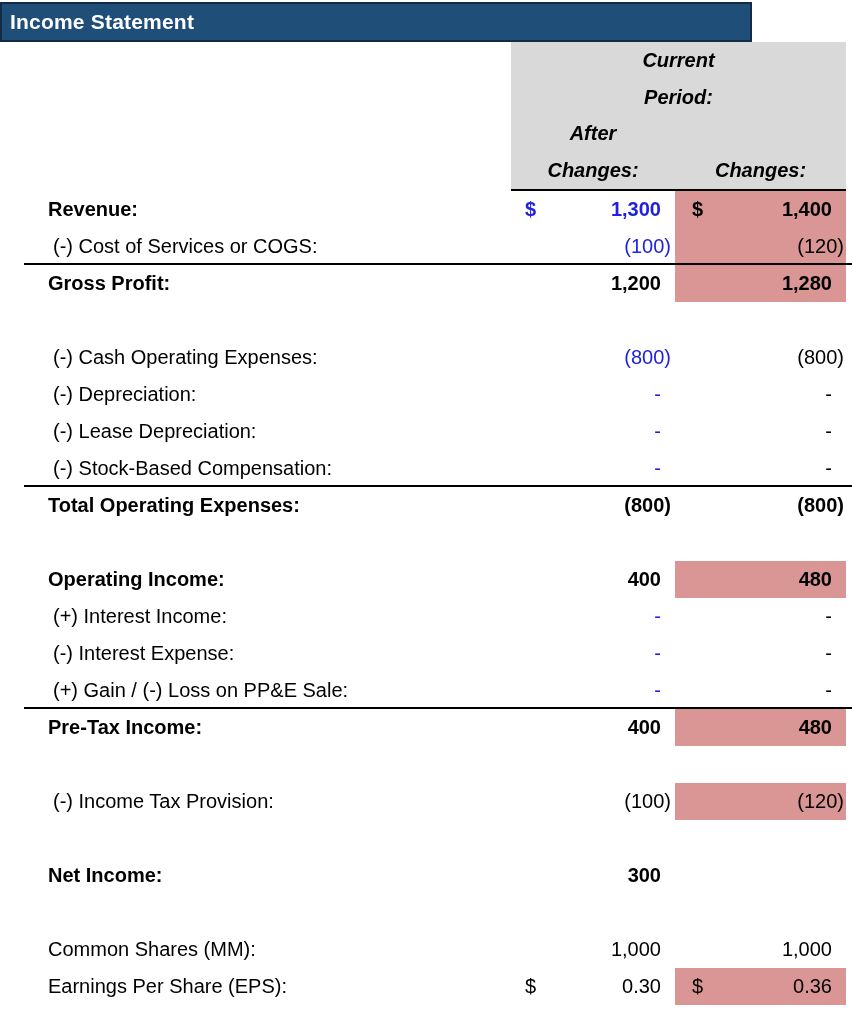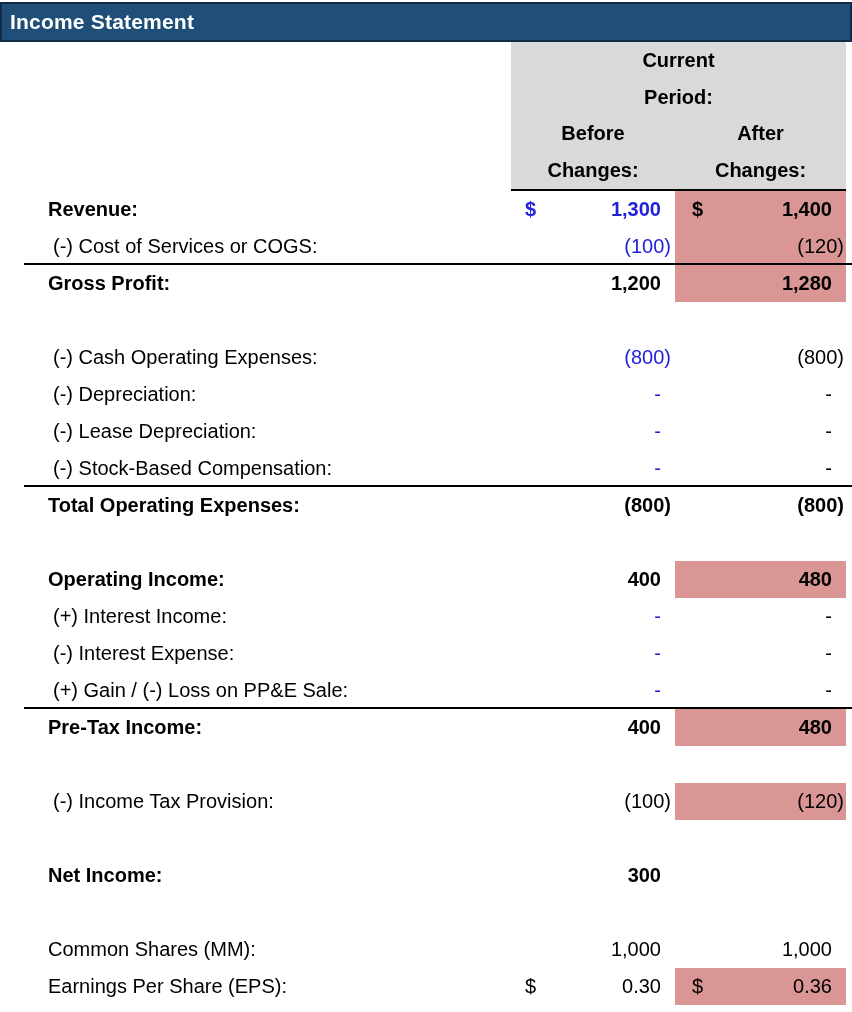--- a/index.html
+++ b/index.html
@@ -6,37 +6,37 @@
   .sheet{
     position:relative;
     width:852px;height:1012px;
     background:#ffffff;
     font-family:"Liberation Sans", sans-serif;
     color:#000;
     overflow:hidden;
   }
   
   .title-bar{
-    position:absolute;left:0;top:2px;width:852px;height:40px;
+    position:absolute;left:0;top:2px;width:752px;height:40px;
     box-sizing:border-box;
     background:#1F4E79;
     border:2px solid #122c47;
     display:flex;align-items:center;
   }
   .title-bar .t{
     color:#ffffff;font-weight:bold;font-size:21px;padding-left:8px;
     letter-spacing:0.2px;
   }
   
   .col-header{
     position:absolute;left:511px;top:42px;width:335px;height:147px;
     background:#D9D9D9;
     border-bottom:2px solid #000;
     display:grid;grid-template-rows:repeat(4,1fr);
-    font-size:20px;font-weight:bold;
+    font-size:20px;font-weight:bold;font-style:italic;
   }
   .col-header .full{ text-align:center; align-self:center; }
   .col-header .split{
     display:grid;grid-template-columns:164px 171px;align-items:center;
   }
   .col-header .split div{ text-align:center; }
   
   .rows{ position:absolute;left:0;top:191px;width:852px; }
   .row{
     position:relative;
@@ -72,21 +72,20 @@
 <div class="sheet">
 
   <div class="title-bar">
     <span class="t">Income Statement</span>
   </div>
 
   <div class="col-header">
     <div class="full">Current</div>
     <div class="full">Period:</div>
     <div class="split">
-      <div>Before</div>
       <div>After</div>
     </div>
     <div class="split">
       <div>Changes:</div>
       <div>Changes:</div>
     </div>
   </div>
 
   <div class="rows" id="rows">
       <div class="row">

